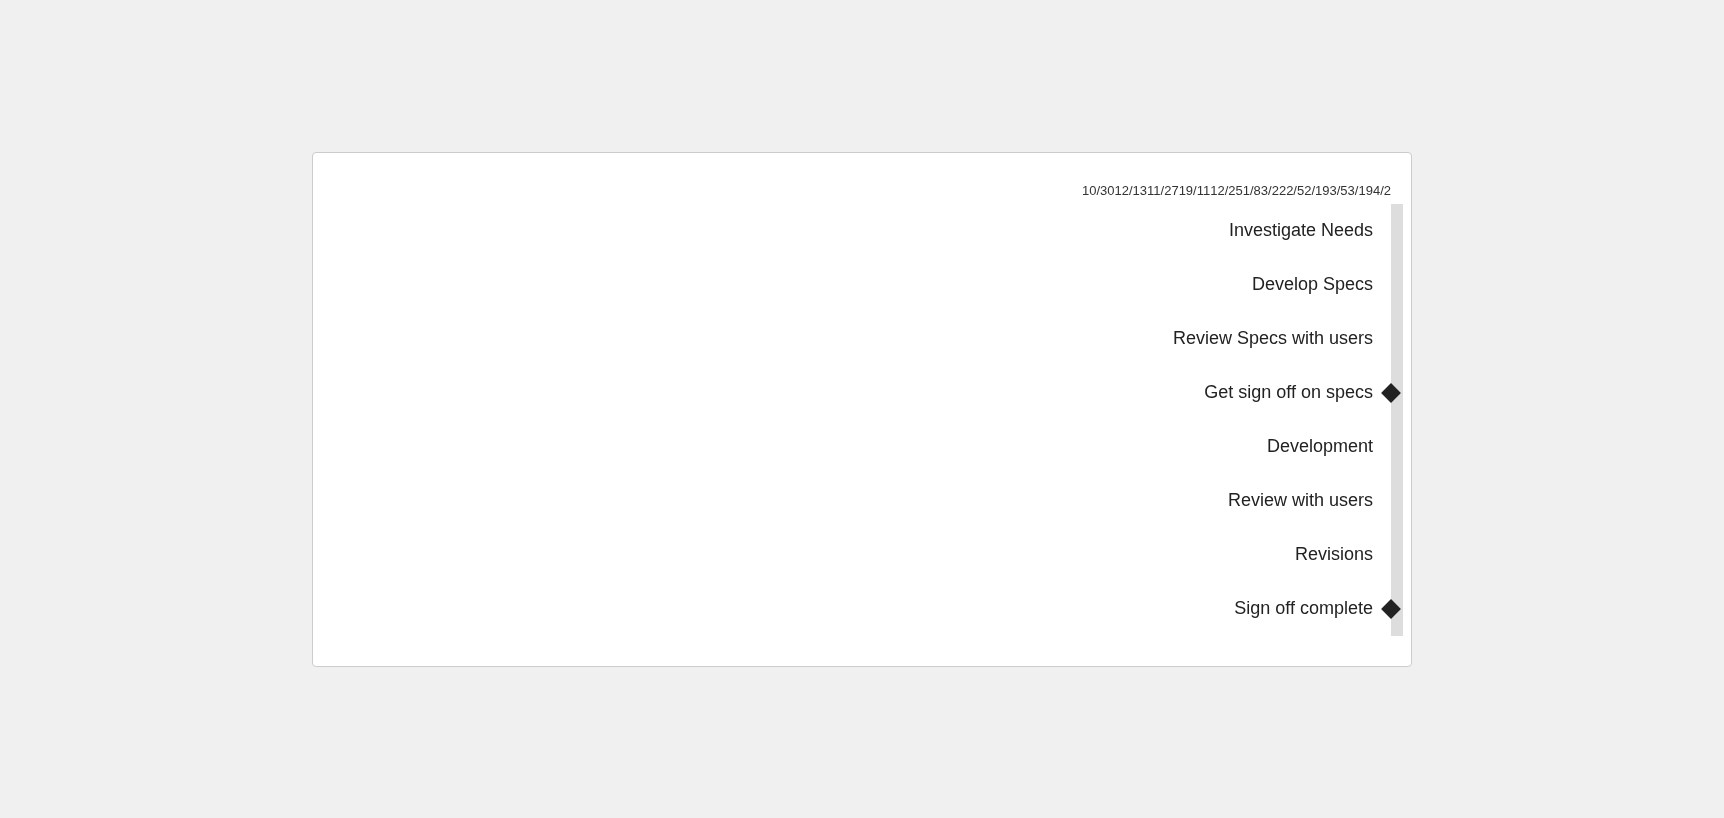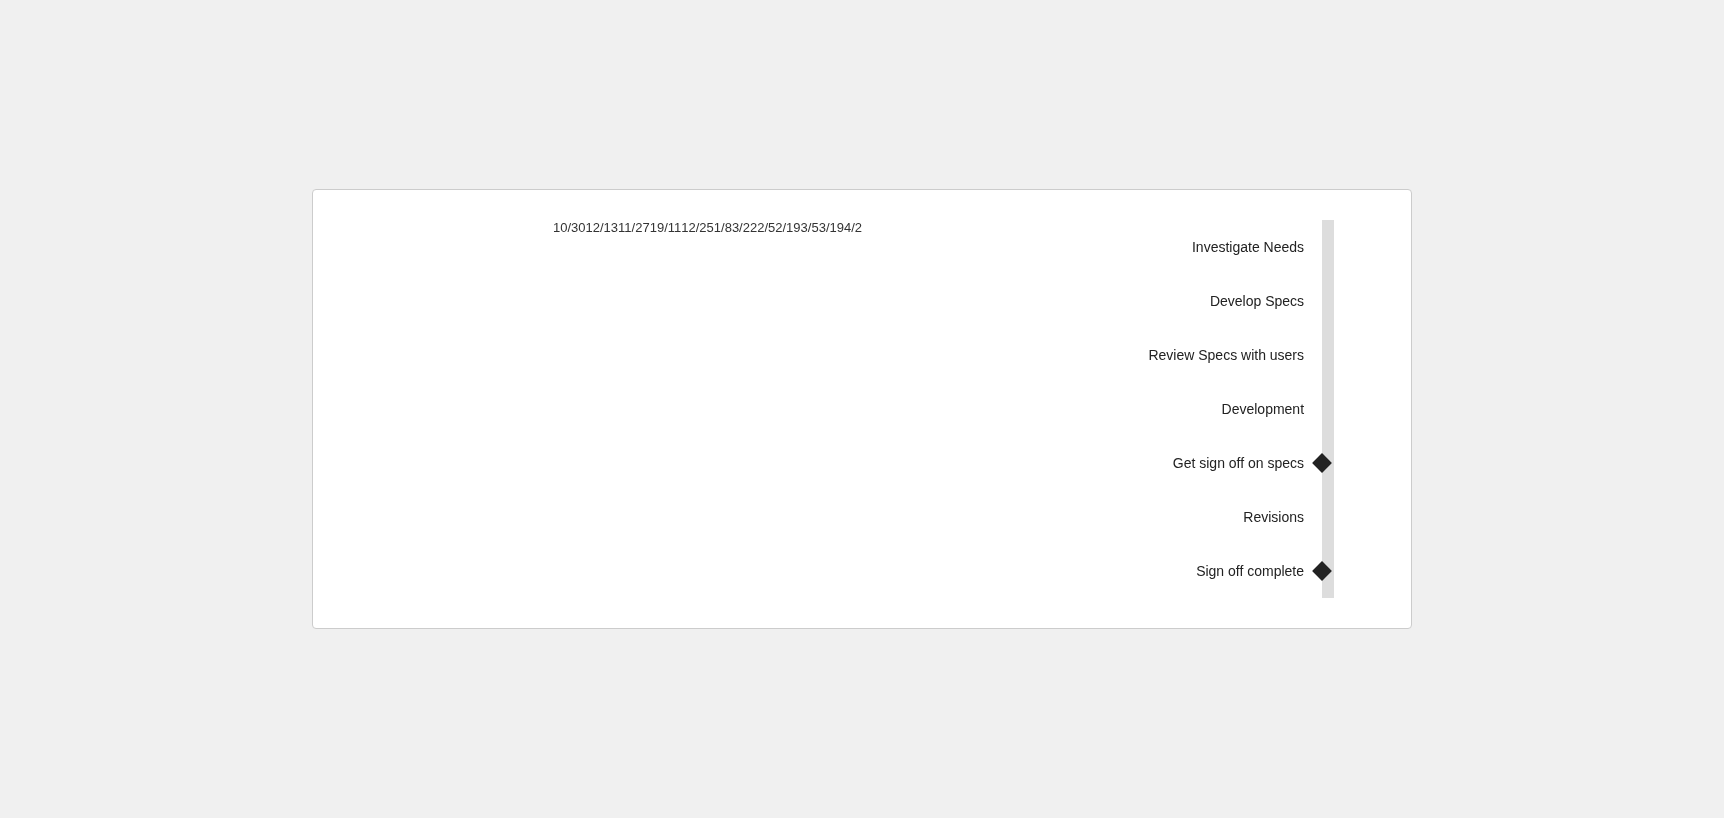--- a/index.html
+++ b/index.html
@@ -14,22 +14,23 @@
     .chart-container {
       background: #fff;
       border: 1px solid #ccc;
       border-radius: 4px;
       padding: 30px 20px 30px 10px;
       width: 1100px;
       position: relative;
     }
     .gantt-wrapper {
       display: flex;
-      flex-direction: row;
+      flex-direction: column;
       width: 100%;
+      align-items: flex-end;
     }
     
     .gantt-header {
       display: flex;
       margin-left: 230px;
       margin-bottom: 4px;
       position: relative;
     }
     .gantt-header-label {
       font-size: 13px;
@@ -61,21 +62,21 @@
       left: 230px;
       right: 0;
       bottom: 0;
       height: 1px;
       background: transparent;
     }
     .row-label {
       width: 230px;
       text-align: right;
       padding-right: 18px;
-      font-size: 14px;
+      font-size: 18px;
       color: #222;
       flex-shrink: 0;
     }
     .row-chart {
       flex: 1;
       height: 100%;
       position: relative;
     }
     
     .grid-lines {
@@ -188,57 +189,77 @@
               <div class="grid-line"></div>
               <div class="grid-line"></div>
               <div class="grid-line"></div>
               <div class="grid-line"></div>
               <div class="grid-line"></div>
             </div>
             <div class="gantt-bar" style="left: 16.8182%; width: 2.72727%; background: rgb(155, 58, 58);"></div>
           </div>
         </div>
         <div class="gantt-row">
+          <div class="row-label">Get sign off on specs</div>
+          <div class="row-chart">
+            <div class="grid-lines">
+              <div class="grid-line"></div>
+              <div class="grid-line"></div>
+              <div class="grid-line"></div>
+              <div class="grid-line"></div>
+              <div class="grid-line"></div>
+              <div class="grid-line"></div>
+              <div class="grid-line"></div>
+              <div class="grid-line"></div>
+              <div class="grid-line"></div>
+              <div class="grid-line"></div>
+              <div class="grid-line"></div>
+              <div class="grid-line"></div>
+            </div>
+            <div class="gantt-milestone" style="left: calc(20% - 7px); background: rgb(34, 34, 34);"></div>
+          </div>
+        </div>
+        <div class="gantt-row">
           <div class="row-label">Development</div>
           <div class="row-chart">
             <div class="grid-lines">
               <div class="grid-line"></div>
               <div class="grid-line"></div>
               <div class="grid-line"></div>
               <div class="grid-line"></div>
               <div class="grid-line"></div>
               <div class="grid-line"></div>
               <div class="grid-line"></div>
               <div class="grid-line"></div>
               <div class="grid-line"></div>
               <div class="grid-line"></div>
               <div class="grid-line"></div>
               <div class="grid-line"></div>
             </div>
             <div class="gantt-bar" style="left: 20%; width: 44.5455%; background: rgb(155, 58, 58);"></div>
           </div>
         </div>
         <div class="gantt-row">
-          <div class="row-label">Get sign off on specs</div>
-          <div class="row-chart">
-            <div class="grid-lines">
-              <div class="grid-line"></div>
-              <div class="grid-line"></div>
-              <div class="grid-line"></div>
-              <div class="grid-line"></div>
-              <div class="grid-line"></div>
-              <div class="grid-line"></div>
-              <div class="grid-line"></div>
-              <div class="grid-line"></div>
-              <div class="grid-line"></div>
-              <div class="grid-line"></div>
-              <div class="grid-line"></div>
-              <div class="grid-line"></div>
-            </div>
-            <div class="gantt-milestone" style="left: calc(20% - 7px); background: rgb(34, 34, 34);"></div>
+          <div class="row-label">Review with users</div>
+          <div class="row-chart">
+            <div class="grid-lines">
+              <div class="grid-line"></div>
+              <div class="grid-line"></div>
+              <div class="grid-line"></div>
+              <div class="grid-line"></div>
+              <div class="grid-line"></div>
+              <div class="grid-line"></div>
+              <div class="grid-line"></div>
+              <div class="grid-line"></div>
+              <div class="grid-line"></div>
+              <div class="grid-line"></div>
+              <div class="grid-line"></div>
+              <div class="grid-line"></div>
+            </div>
+            <div class="gantt-bar" style="left: 80%; width: 3.63636%; background: rgb(155, 58, 58);"></div>
           </div>
         </div>
         <div class="gantt-row">
           <div class="row-label">Revisions</div>
           <div class="row-chart">
             <div class="grid-lines">
               <div class="grid-line"></div>
               <div class="grid-line"></div>
               <div class="grid-line"></div>
               <div class="grid-line"></div>

